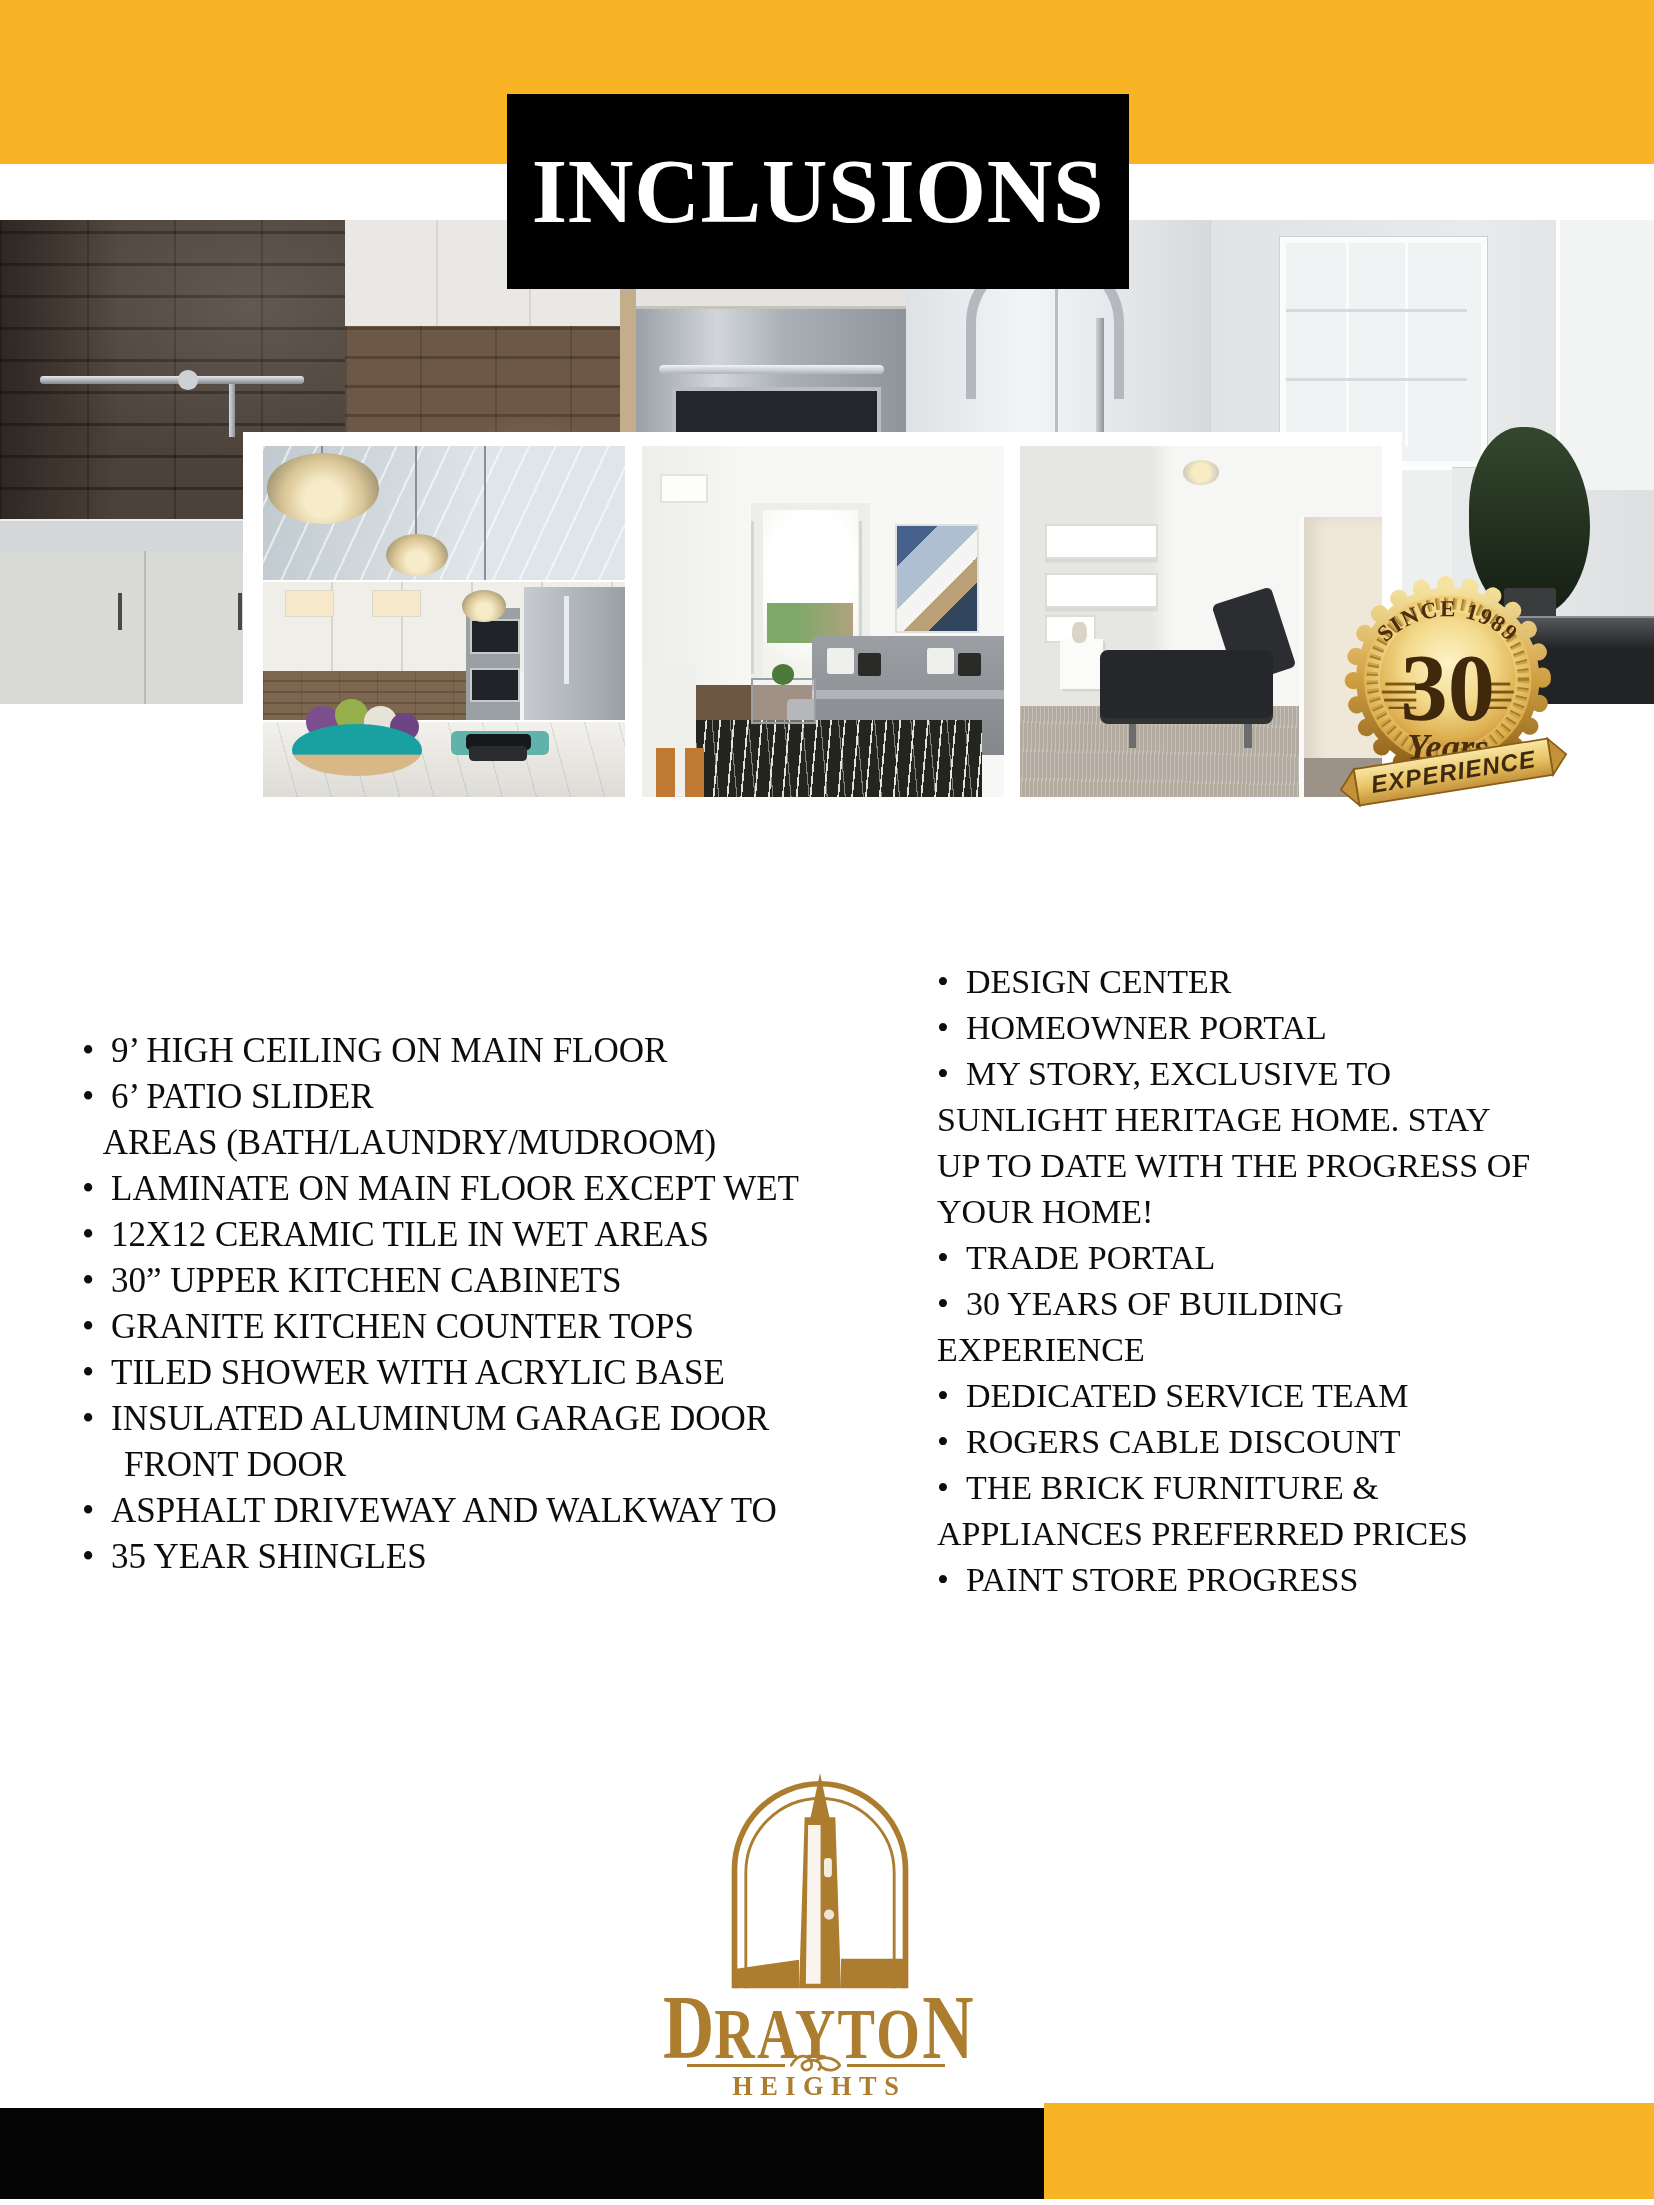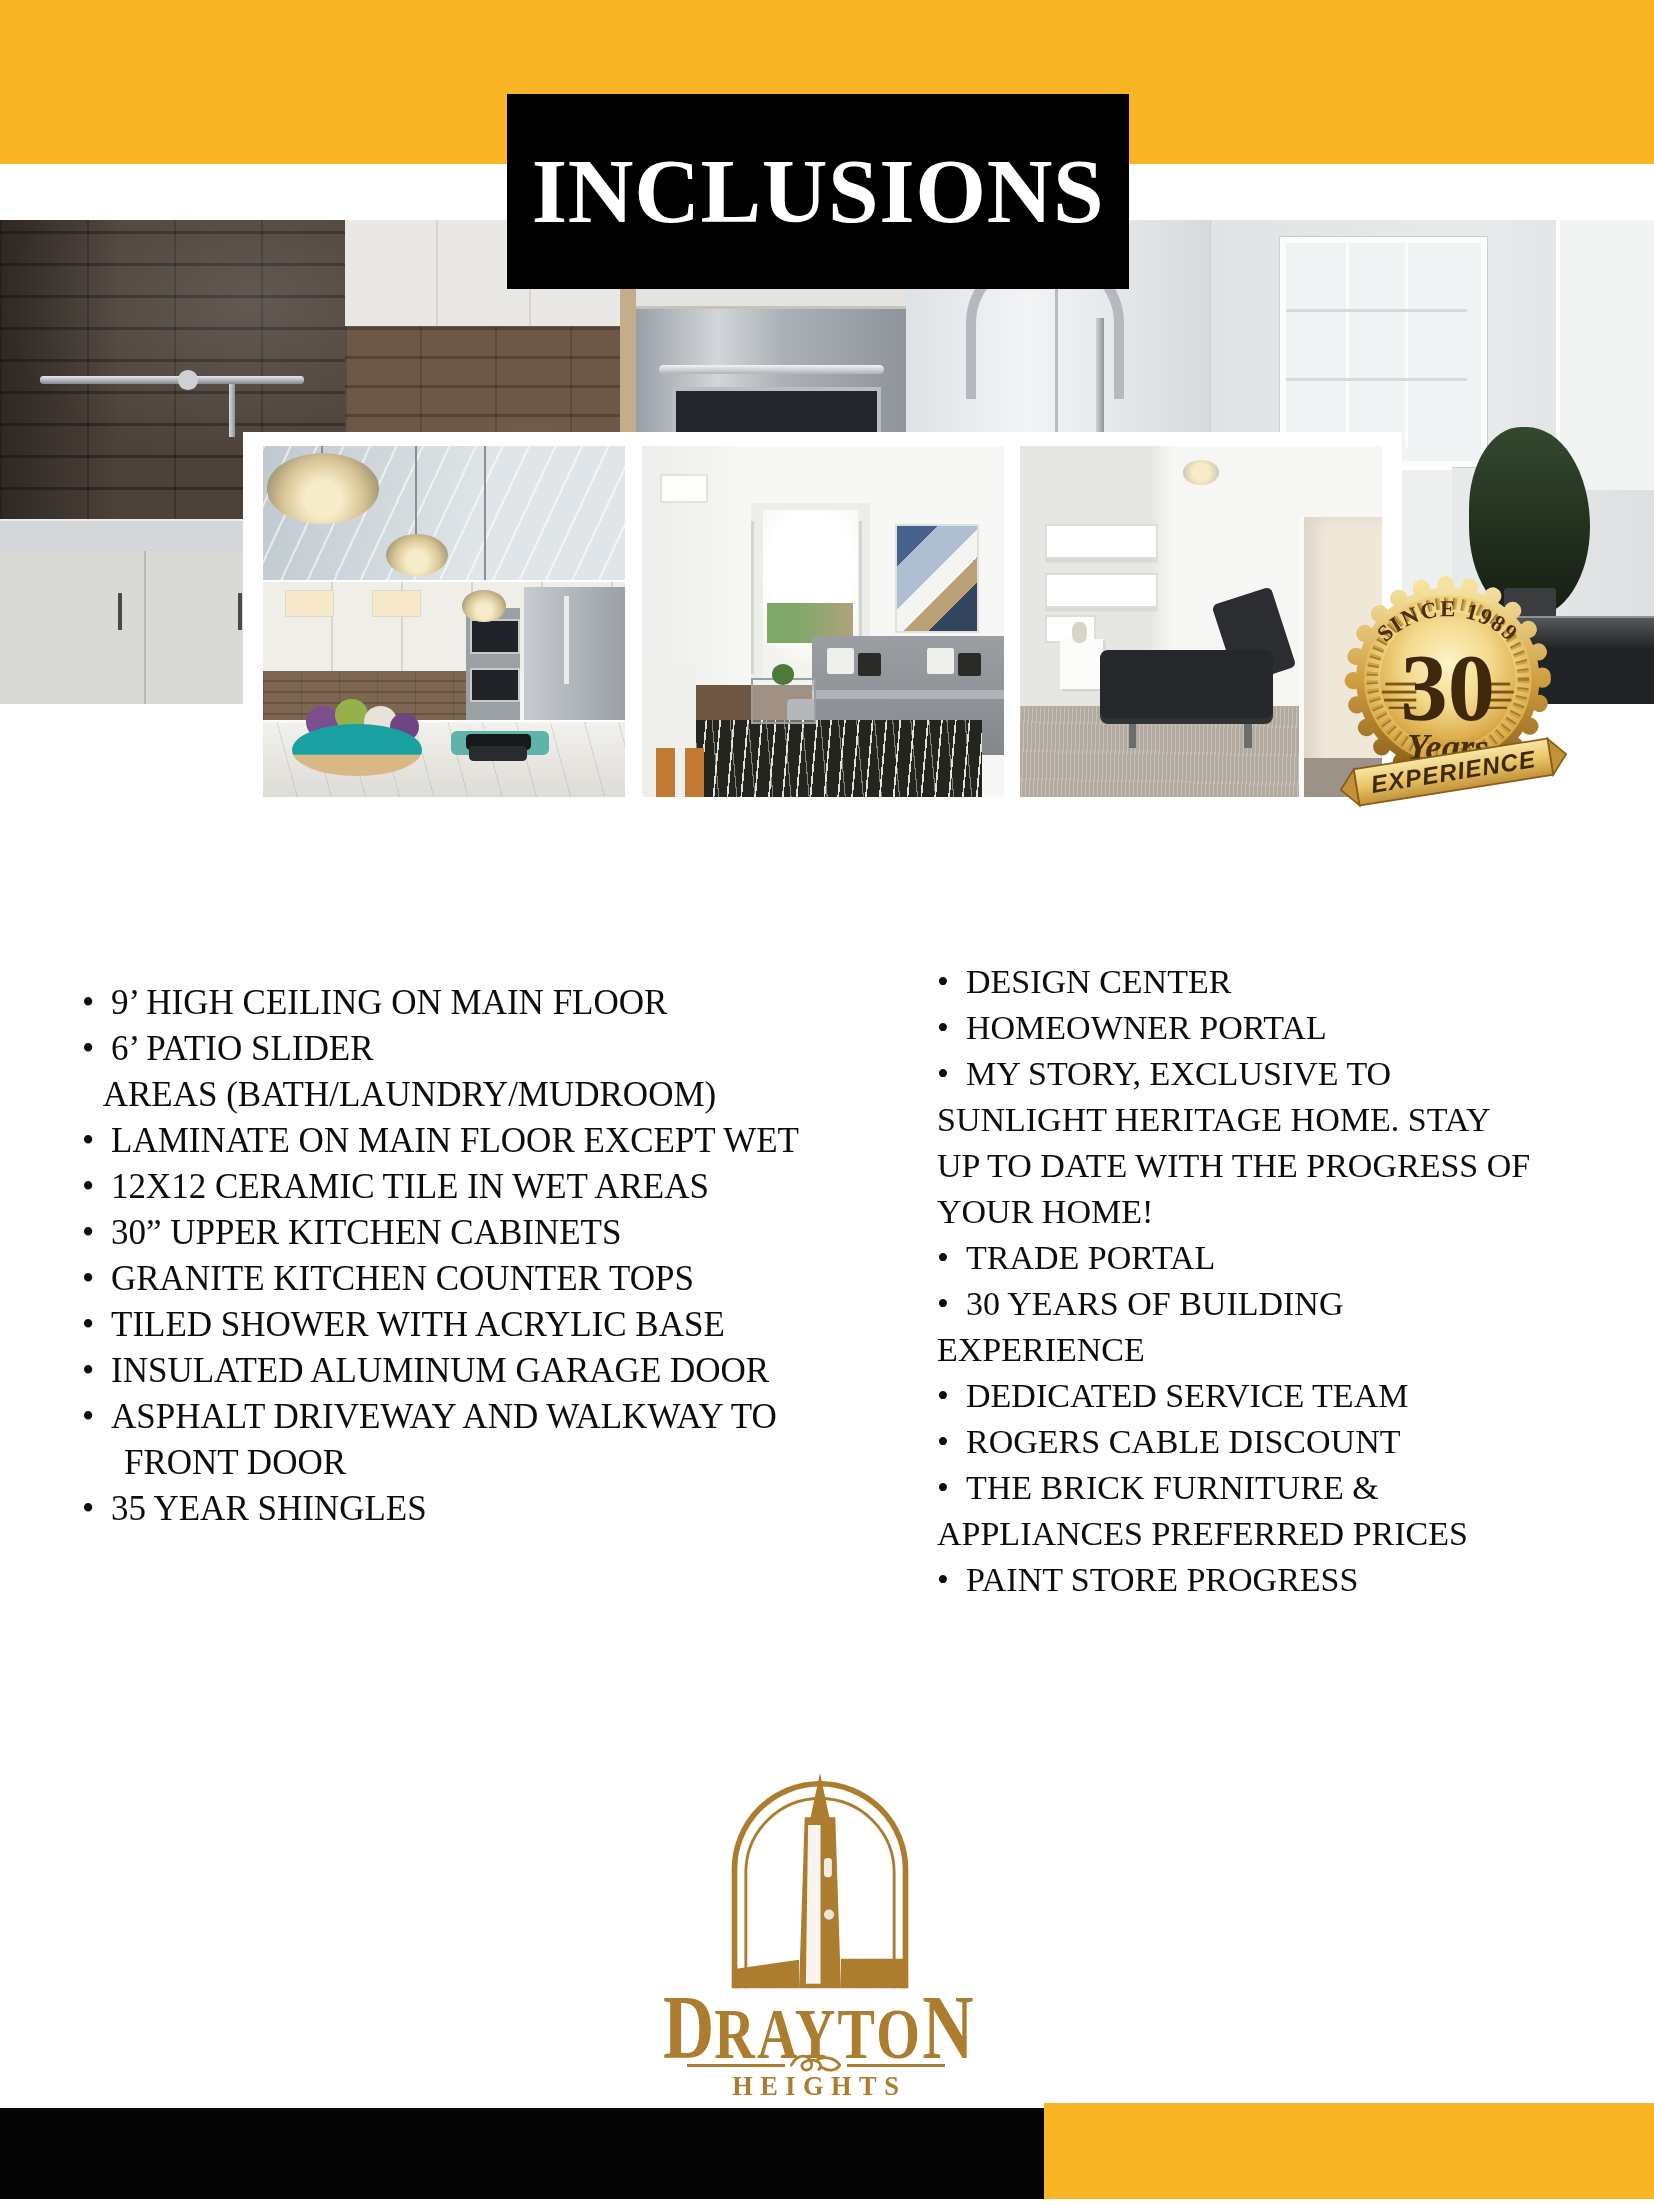--- a/index.html
+++ b/index.html
@@ -138,21 +138,21 @@
      background:repeating-linear-gradient(92deg, rgba(255,255,255,.25) 0 1.1px, transparent 1.1px 4px),#b3aba0}
   #p3-chaise-back{left:56%;top:42%;width:17%;height:24%;background:#2c2d30;border-radius:5.7px;transform:rotate(-18deg)}
   #p3-chaise-seat{left:22%;top:58%;width:48%;height:21%;background:#26272a;border-radius:8px;
      box-shadow:inset 0 -5.7px 0 rgba(255,255,255,.05)}
   .p3-leg{top:79%;width:2%;height:7%;background:#6a6c6e}
   #p3-table{left:11%;top:55%;width:12%;height:14%;background:#fbfbf9;box-shadow:2.3px 2.3px 0 rgba(0,0,0,.08)}
   #p3-vase{left:14.5%;top:50%;width:4%;height:6%;background:#d9d4c8;border-radius:40%}
 
   
   .col{z-index:20;color:#0d0d0d}
-  #col-left{left:82px;top:980px;width:850px;font-size:35px}
+  #col-left{left:82px;top:1028px;width:850px;font-size:35px}
   #col-right{left:937px;top:959px;width:724px;font-size:34px}
   .line{height:46px;line-height:46px;white-space:nowrap}
   .dot{display:inline-block;width:29px}
   .ind-a{padding-left:20.7px}
   .ind-b{padding-left:42px}
 
   
   #logo-word{left:620px;top:1982px;width:391px;text-align:center;color:#AC7D2F;white-space:nowrap;
      transform:scaleX(.78);transform-origin:50% 50%;line-height:1;z-index:20}
   .logo-big{font-size:91px;font-weight:bold}
@@ -347,22 +347,22 @@
   <div class="abs col" id="col-left">
     <div class="line"><span class="dot">•</span><span>9’ HIGH CEILING ON MAIN FLOOR</span></div>
     <div class="line"><span class="dot">•</span><span>6’ PATIO SLIDER</span></div>
     <div class="line ind-a"><span>AREAS (BATH/LAUNDRY/MUDROOM)</span></div>
     <div class="line"><span class="dot">•</span><span>LAMINATE ON MAIN FLOOR EXCEPT WET</span></div>
     <div class="line"><span class="dot">•</span><span>12X12 CERAMIC TILE IN WET AREAS</span></div>
     <div class="line"><span class="dot">•</span><span>30” UPPER KITCHEN CABINETS</span></div>
     <div class="line"><span class="dot">•</span><span>GRANITE KITCHEN COUNTER TOPS</span></div>
     <div class="line"><span class="dot">•</span><span>TILED SHOWER WITH ACRYLIC BASE</span></div>
     <div class="line"><span class="dot">•</span><span>INSULATED ALUMINUM GARAGE DOOR</span></div>
+    <div class="line ind-b"><span>FRONT DOOR</span></div>
     <div class="line"><span class="dot">•</span><span>ASPHALT DRIVEWAY AND WALKWAY TO</span></div>
-    <div class="line ind-b"><span>FRONT DOOR</span></div>
     <div class="line"><span class="dot">•</span><span>35 YEAR SHINGLES</span></div>
   </div>
 
   <div class="abs col" id="col-right">
     <div class="line"><span class="dot">•</span><span>DESIGN CENTER</span></div>
     <div class="line"><span class="dot">•</span><span>HOMEOWNER PORTAL</span></div>
     <div class="line"><span class="dot">•</span><span>MY STORY, EXCLUSIVE TO</span></div>
     <div class="line"><span>SUNLIGHT HERITAGE HOME. STAY</span></div>
     <div class="line"><span>UP TO DATE WITH THE PROGRESS OF</span></div>
     <div class="line"><span>YOUR HOME!</span></div>

